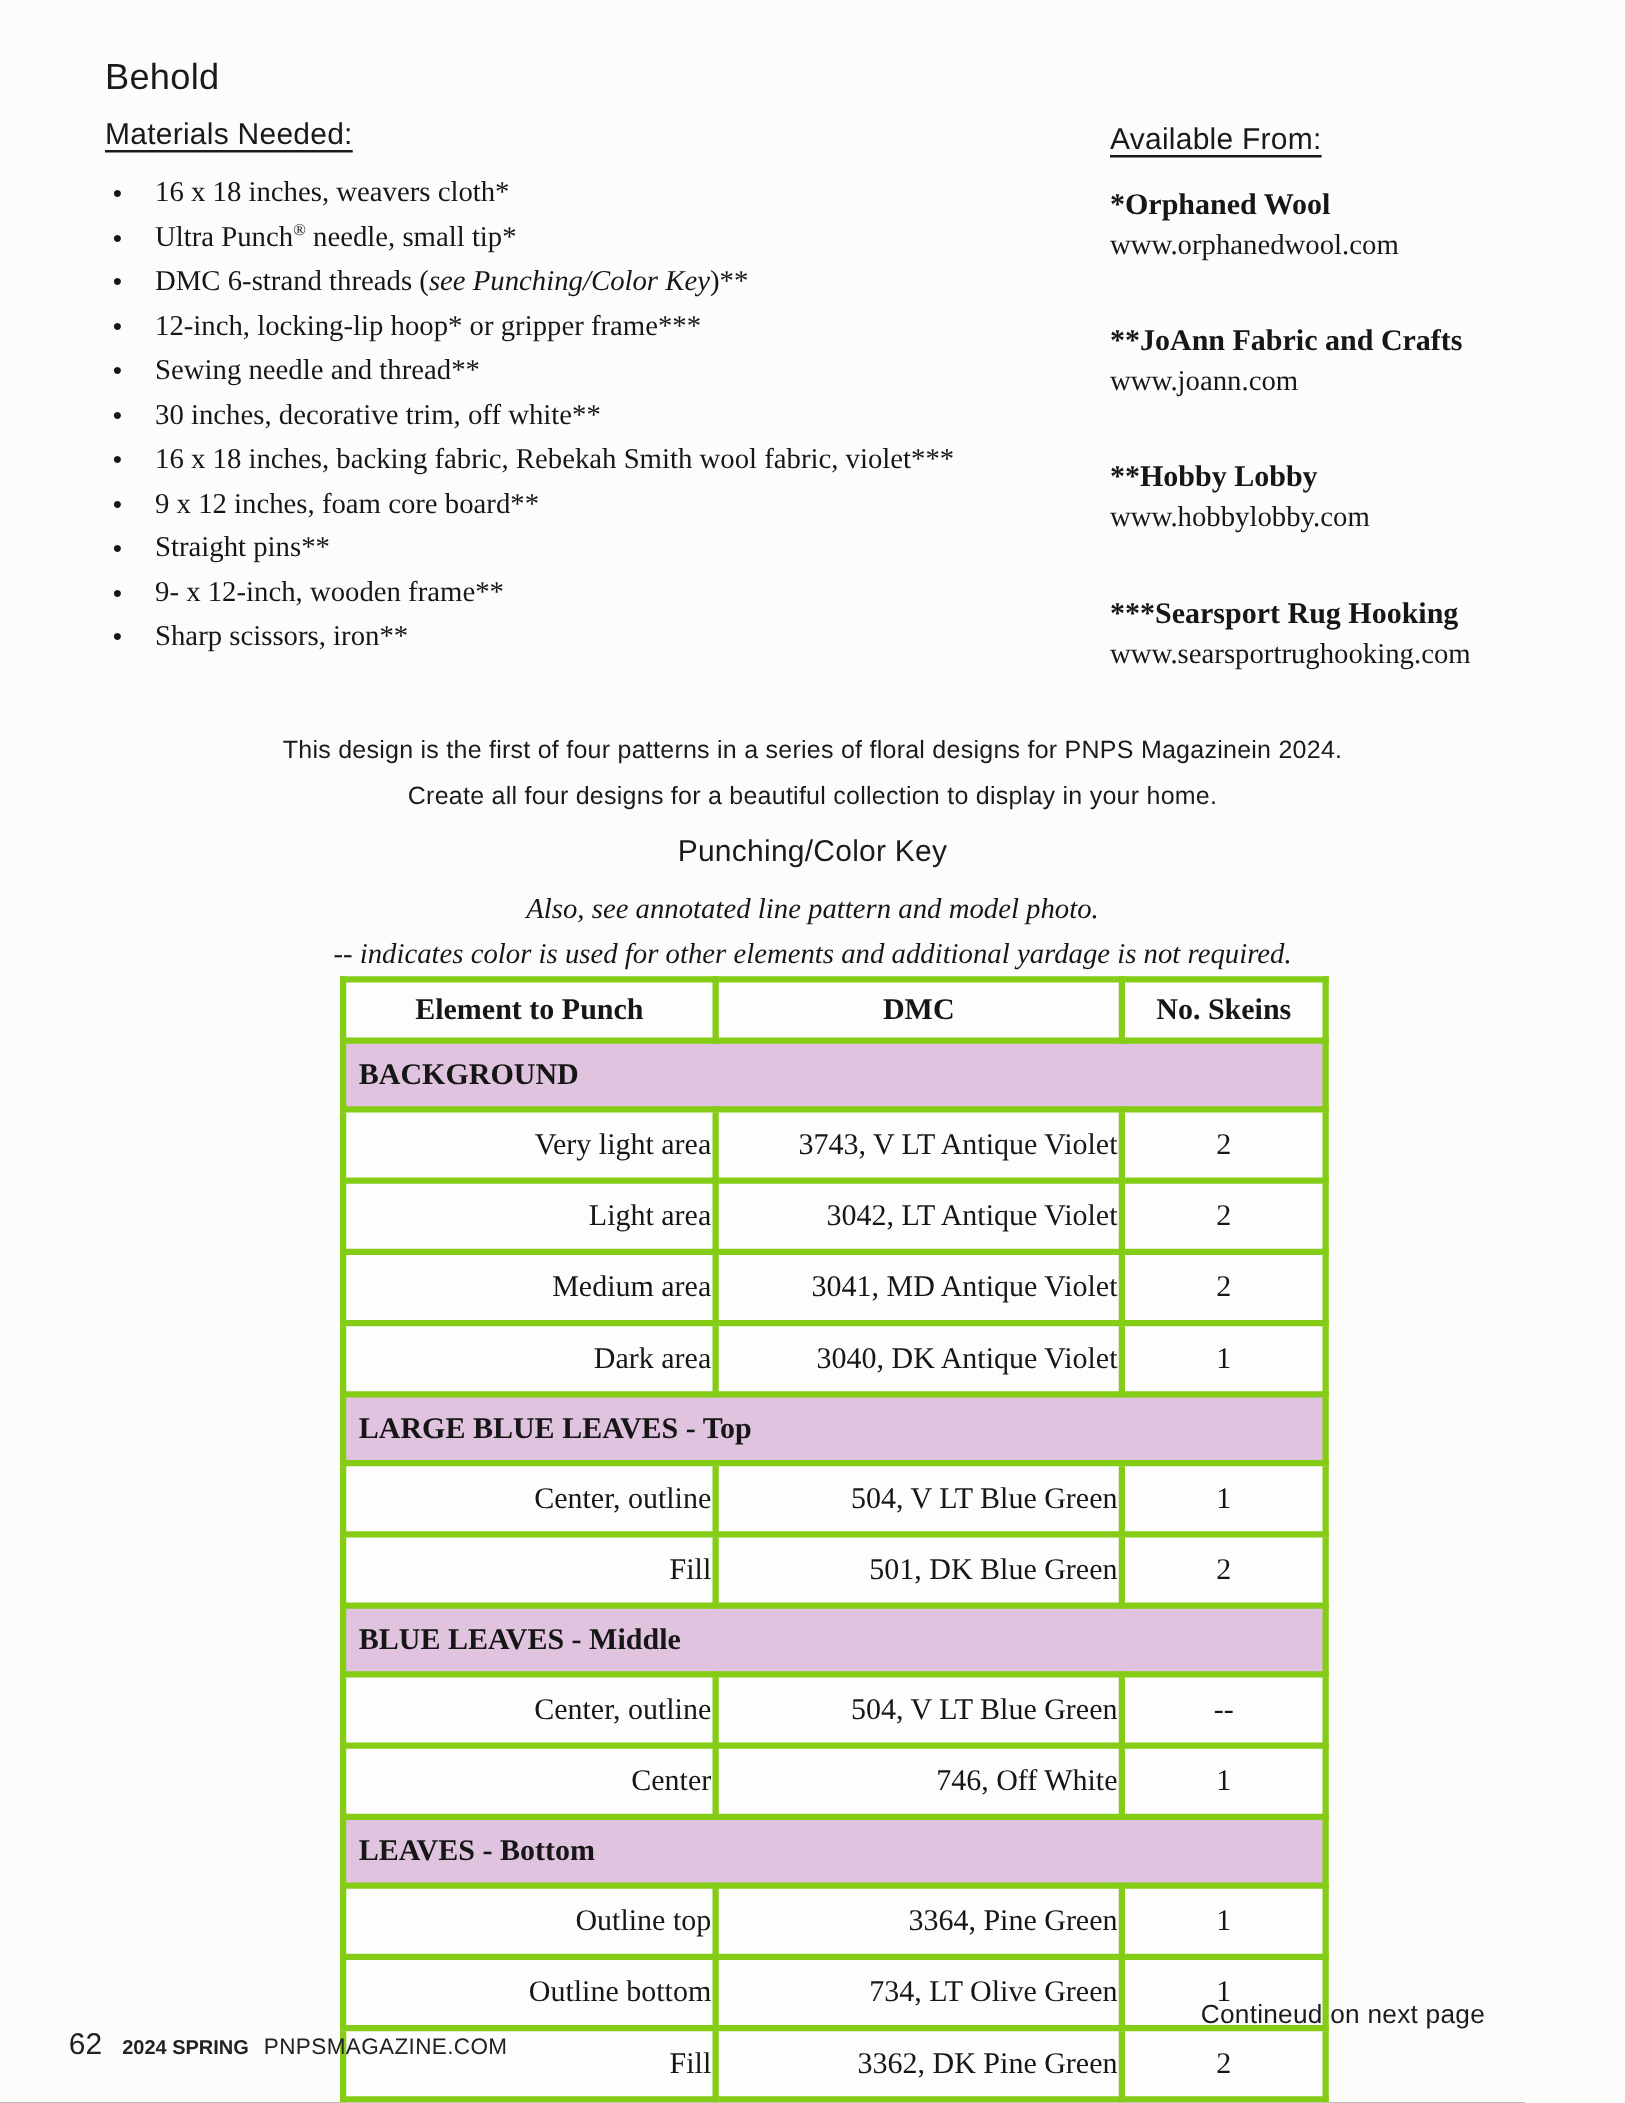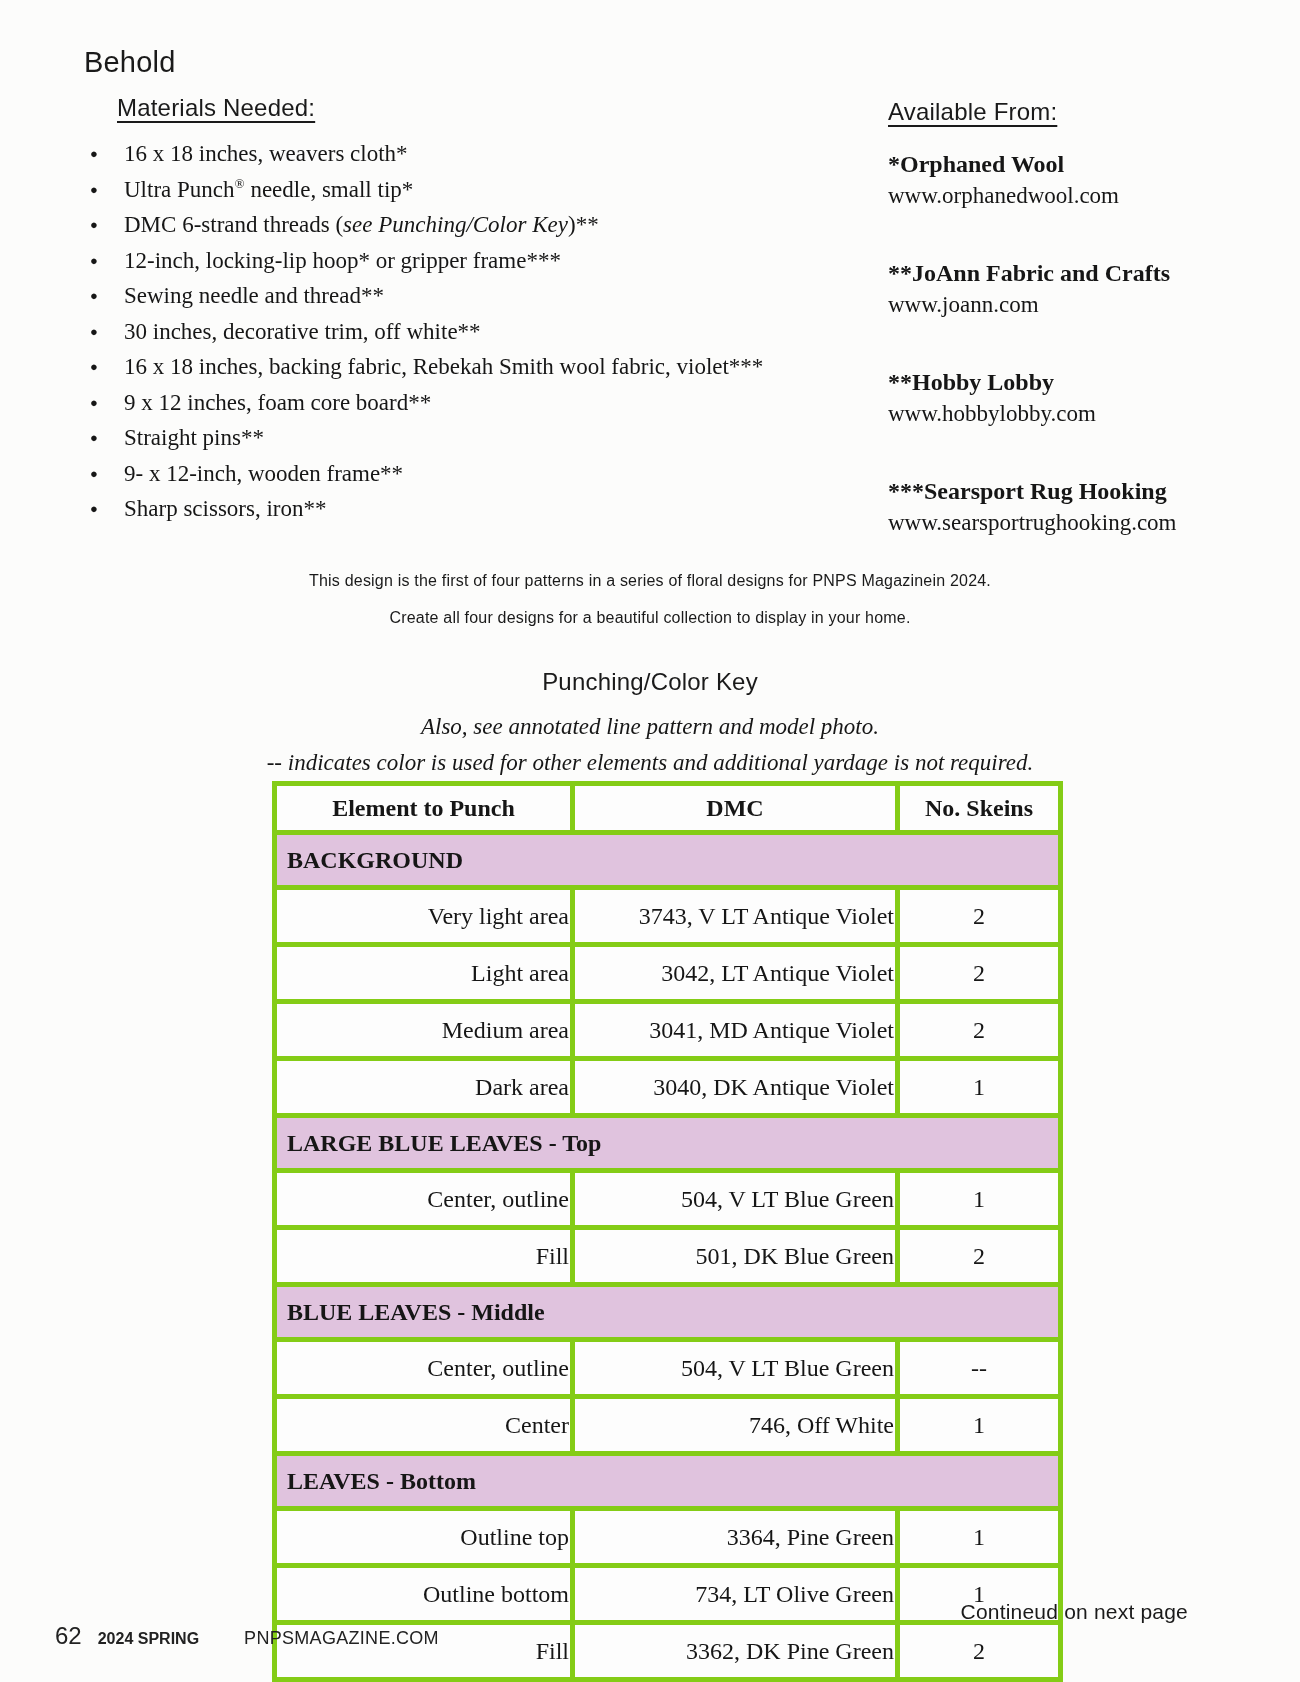--- a/index.html
+++ b/index.html
@@ -6,35 +6,35 @@
   .page {
     position:relative; width:1300px; height:1682px; margin:0 auto;
     background:#fcfcfb; color:#161616; overflow:hidden;
     font-family:"Liberation Serif", serif;
   }
   
   .hand { font-family:Liberation Sans, sans-serif; letter-spacing:0.2px; font-weight:400; color:#1a1a1a; }
 
   .page-title { position:absolute; left:84px; top:46px; font-size:29px; }
   .sub-heading { text-decoration:underline; text-underline-offset:5px; text-decoration-thickness:2px; }
-  .materials-heading { position:absolute; left:84px; top:94px; font-size:24px;margin-left:33px; }
+  .materials-heading { position:absolute; left:84px; top:94px; font-size:24px; }
 
   .materials-list { position:absolute; left:84px; top:140px; width:760px; list-style:none; margin:0; padding:0; }
   .materials-list li { display:flex; align-items:flex-start; font-size:23px; line-height:27px; margin-bottom:8.5px; }
   .bullet { width:34px; flex:0 0 34px; font-size:17px; line-height:27px; text-align:left; padding-left:6px; }
   .materials-list i { font-style:italic; }
   .materials-list sup { font-size:0.58em; line-height:0; }
 
   .available { position:absolute; left:888px; top:98px; width:360px; }
   .available-heading { font-size:24px; margin-bottom:22px; display:inline-block; }
   .vendor-block { margin-bottom:45px; }
   .vendor-name { font-weight:bold; font-size:24px; line-height:32px; }
   .vendor-url { font-size:23px; line-height:32px; }
 
-  .intro { position:absolute; left:0; top:562px; width:1300px; text-align:center; font-size:16px; line-height:37px; }
+  .intro { position:absolute; left:0; top:582px; width:1300px; text-align:center; font-size:20px; line-height:37px; }
 
   .key-heading { position:absolute; left:0; top:668px; width:1300px; text-align:center; font-size:24px; }
   .key-note1 { position:absolute; left:0; top:714px; width:1300px; text-align:center; font-style:italic; font-size:23px; }
   .key-note2 { position:absolute; left:0; top:750px; width:1300px; text-align:center; font-style:italic; font-size:23px; }
 
   table.color-key {
     position:absolute; left:272px; top:781px; width:786px;
     border-collapse:collapse; table-layout:fixed;
     border:2px solid #4a4a4a; border-top:4px solid #7d7d7d;
     background:#fdfdfd;
@@ -43,21 +43,21 @@
   table.color-key th { height:44px; font-weight:bold; text-align:center; padding:0 4px; }
   td.section-band { background:var(--band,#e0c3de); font-weight:bold; height:48px; padding-left:10px; text-align:left; }
   td.cell-element, td.cell-dmc { height:50px; padding-left:16px; text-align:right; }
   td.cell-skeins { height:50px; text-align:center; }
 
   .continued { position:absolute; right:112px; top:1600px; font-size:21px; }
 
   .footer { position:absolute; left:55px; top:1622px; font-family:"Liberation Sans", sans-serif; color:#222; }
   .footer-page { font-size:24px; font-weight:normal; margin-right:16px; }
   .footer-issue { font-size:16px; font-weight:bold; margin-right:12px; }
-  .footer-site { font-size:18px; font-weight:normal; letter-spacing:0.3px;margin-left:33px; }
+  .footer-site { font-size:18px; font-weight:normal; letter-spacing:0.3px; }
 </style>
 </head>
 <body>
 
 <div class="page" style="--band: #e0c3de;">
 
   <div class="hand page-title">Behold</div>
 
   <div class="hand sub-heading materials-heading">Materials Needed:</div>
 

